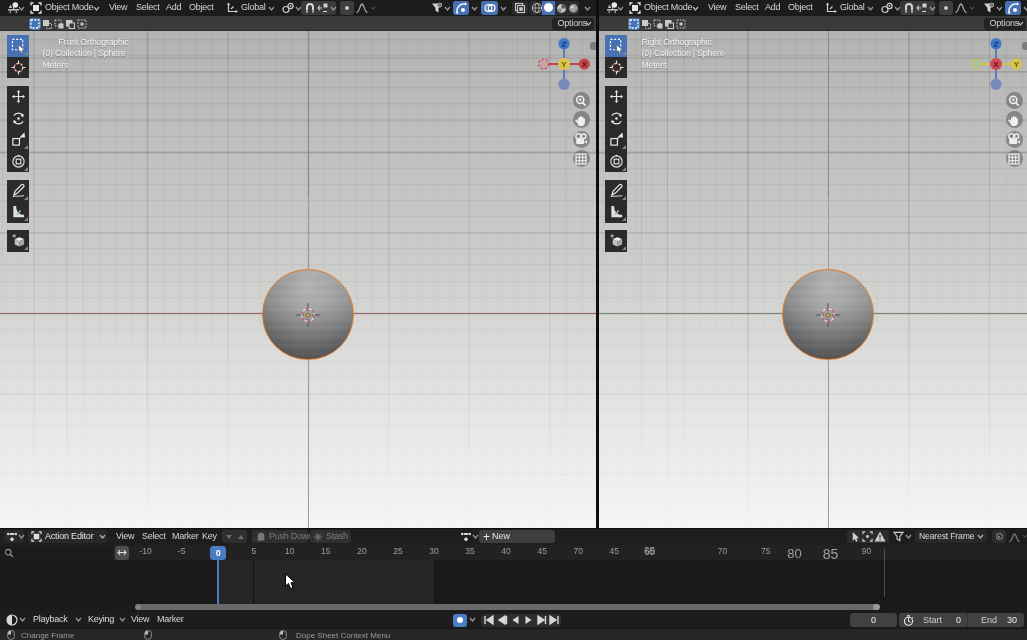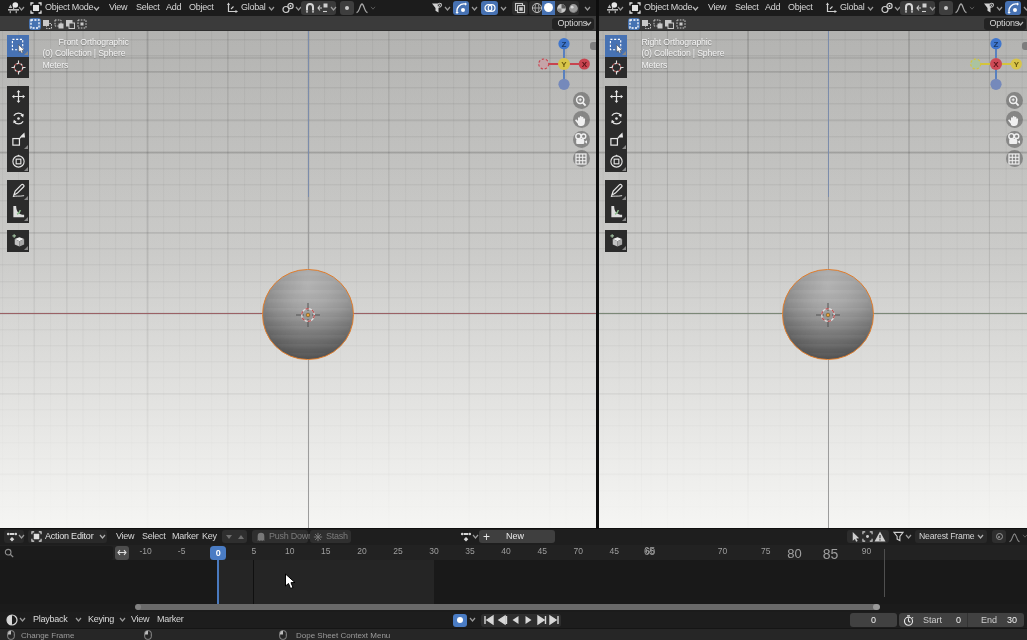--- a/index.html
+++ b/index.html
@@ -543,21 +543,21 @@
 <circle cx="2.2" cy="3" r="1.3" fill="#d8d8d8"></circle>
     <circle cx="9.8" cy="3" r="1.3" fill="#d8d8d8"></circle>
 <rect x="3.8" y="2" width="4.4" height="2" fill="#d8d8d8"></rect>
 <rect x="4.4" y="6.6" width="3.2" height="3.2" fill="#d8d8d8" transform="rotate(45 6 8.2)"></rect>
   </svg>
 <svg style="position:absolute;left:472px;top:534px" width="7" height="5" viewBox="0 0 7 5">
     <path d="M1 1 L3.5 4 L6 1" stroke="#9a9a9a" stroke-width="1.2" fill="none"></path>
   </svg>
 <div style="position:absolute;left:479px;top:530px;width:76px;height:13px;background:#3f3f3f;border-radius:3px;"></div>
 <div style="position:absolute;left:483px;top:529.5px;font-size:10px;color:#e8e8e8;white-space:nowrap;font-size:12px;line-height:14px;">+</div>
-<div style="position:absolute;left:506px;top:530px;font-size:10px;color:#e8e8e8;white-space:nowrap;font-size:9px;line-height:13px;">New</div>
+<div style="position:absolute;left:492px;top:530px;font-size:10px;color:#e8e8e8;white-space:nowrap;font-size:9px;line-height:13px;">New</div>
 <div style="position:absolute;left:847px;top:530px;width:42px;height:13px;background:#2c2c2c;border-radius:3px;"></div>
 <svg style="position:absolute;left:850px;top:531px" width="11" height="11" viewBox="0 0 12 12">
 <path d="M3 1 L10 8 L6.8 8.2 L8.4 11 L6.6 11.8 L5.4 8.8 L3 10.5 Z" fill="#d0d0d0"></path>
   </svg>
 <svg style="position:absolute;left:862px;top:531px" width="11" height="11" viewBox="0 0 12 12">
 <path d="M1 3.5 V1 H3.5 M8.5 1 H11 V3.5 M11 8.5 V11 H8.5 M3.5 11 H1 V8.5" stroke="#d0d0d0" stroke-width="1.2" fill="none"></path>
 <circle cx="6" cy="6" r="1.6" fill="#d0d0d0"></circle>
   </svg>
 <svg style="position:absolute;left:874px;top:531px" width="12" height="11" viewBox="0 0 12 11">
 <path d="M6 0.5 L11.5 10.5 H0.5 Z" fill="#d0d0d0"></path>

